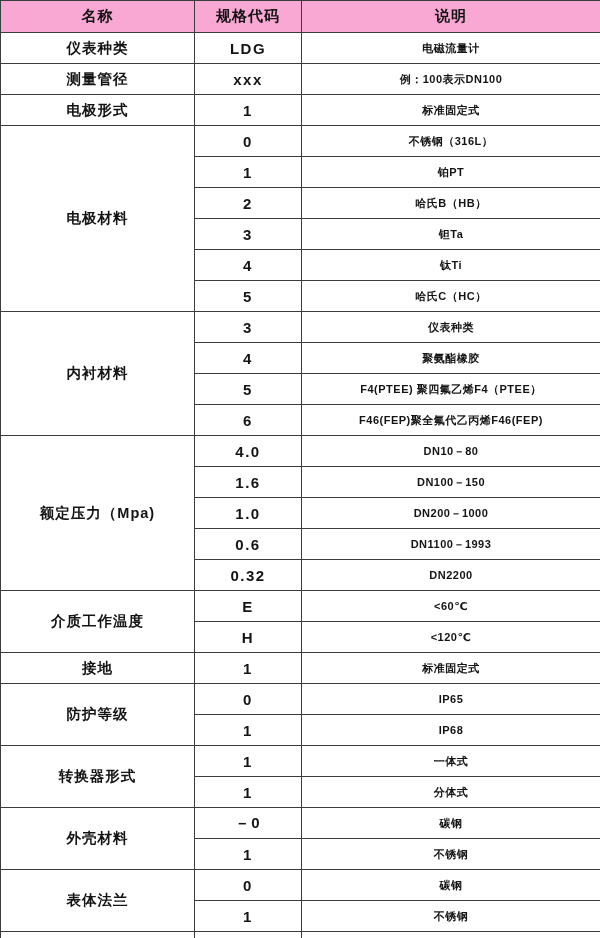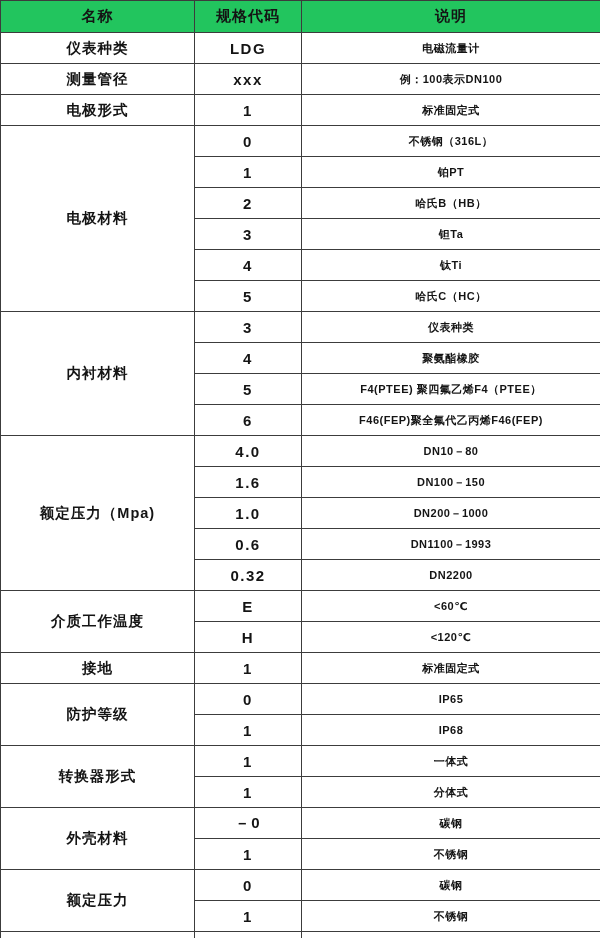--- a/index.html
+++ b/index.html
@@ -25,21 +25,21 @@
 
   #spec-table th, #spec-table td {
     border: 1px solid #3c3c3c;
     text-align: center;
     vertical-align: middle;
     font-weight: bold;
     color: #141414;
     padding: 0;
   }
   #spec-table thead th {
-    background: #22c55e;
+    background: #f9a8d4;
     font-size: 15px;
     height: 31px;
     letter-spacing: 1px;
   }
   #spec-table td.name-cell {
     font-size: 14.5px;
     letter-spacing: 1px;
     margin-left: 44px;
   }
   #spec-table td.code-cell {
@@ -184,21 +184,21 @@
       <tr class="row">
         <td class="name-cell" rowspan="2">外壳材料</td>
         <td class="code-cell">－0</td>
         <td class="desc-cell">碳钢</td>
       </tr>
       <tr class="row">
         <td class="code-cell">1</td>
         <td class="desc-cell">不锈钢</td>
       </tr>
       <tr class="row">
-        <td class="name-cell" rowspan="2">额定压力</td>
+        <td class="name-cell" rowspan="2">表体法兰</td>
         <td class="code-cell">0</td>
         <td class="desc-cell">碳钢</td>
       </tr>
       <tr class="row">
         <td class="code-cell">1</td>
         <td class="desc-cell">不锈钢</td>
       </tr>
       <tr class="row">
         <td class="name-cell" rowspan="2">安装配对法兰</td>
         <td class="code-cell">0</td>

